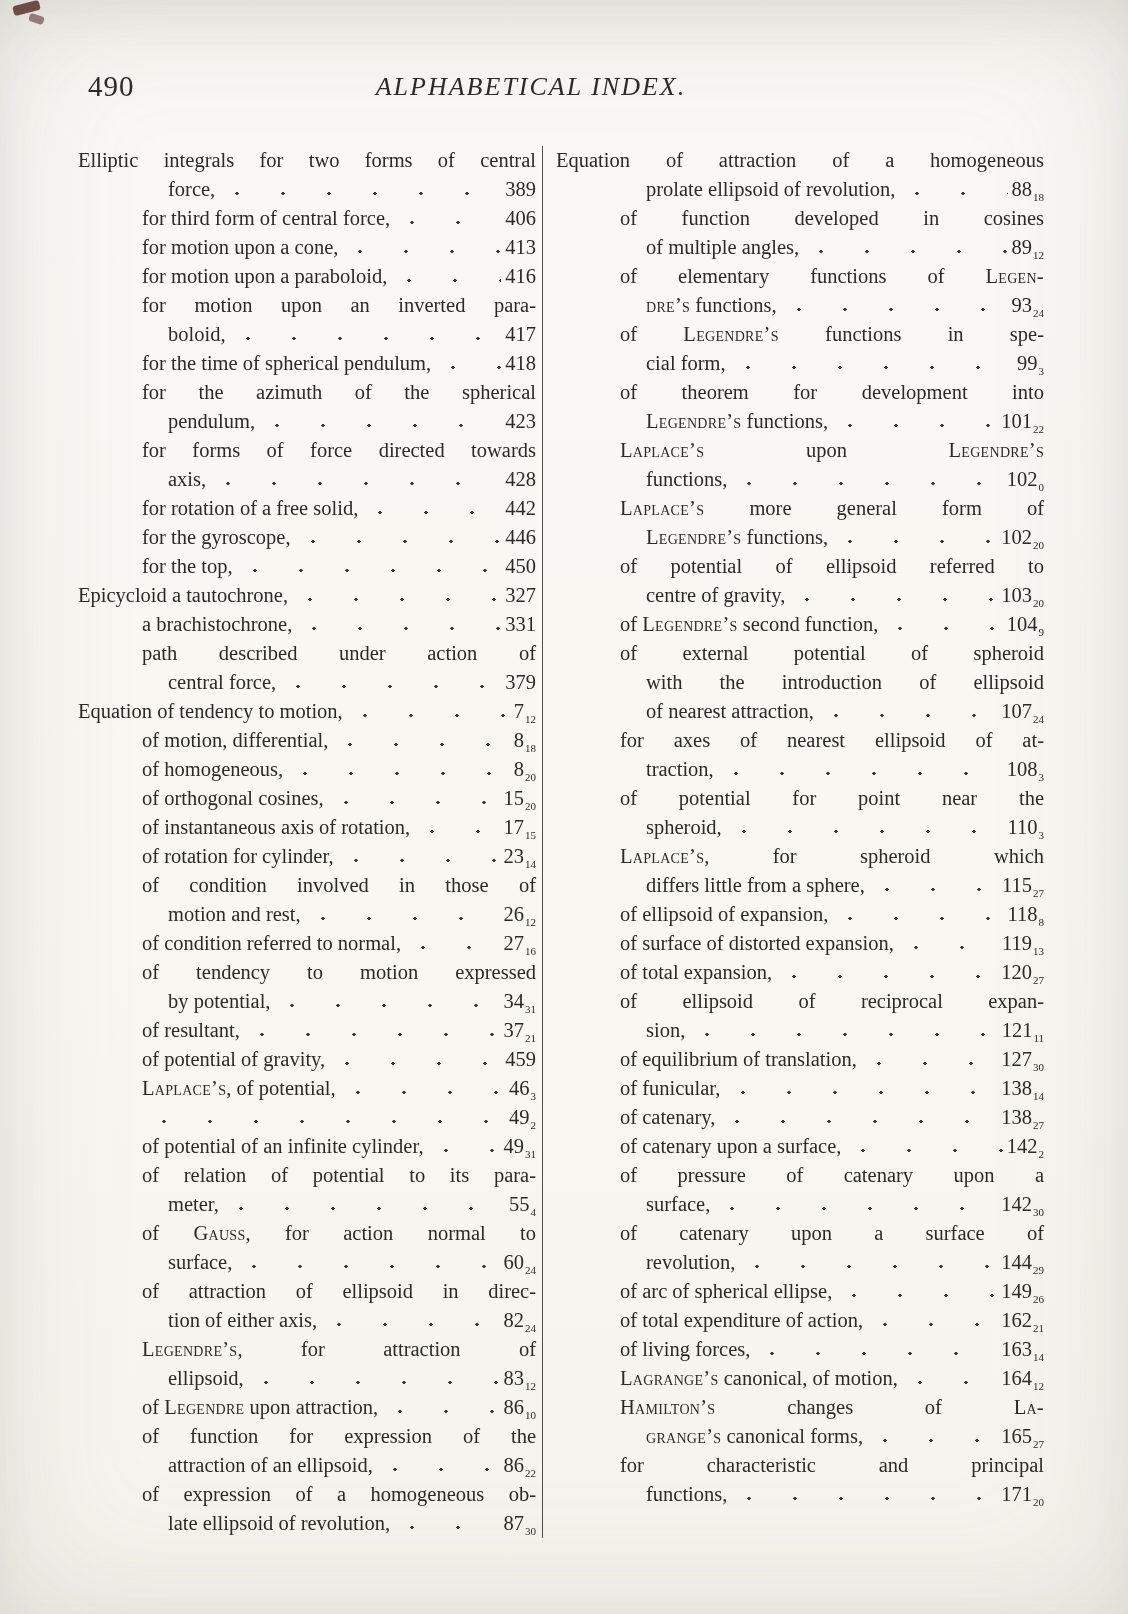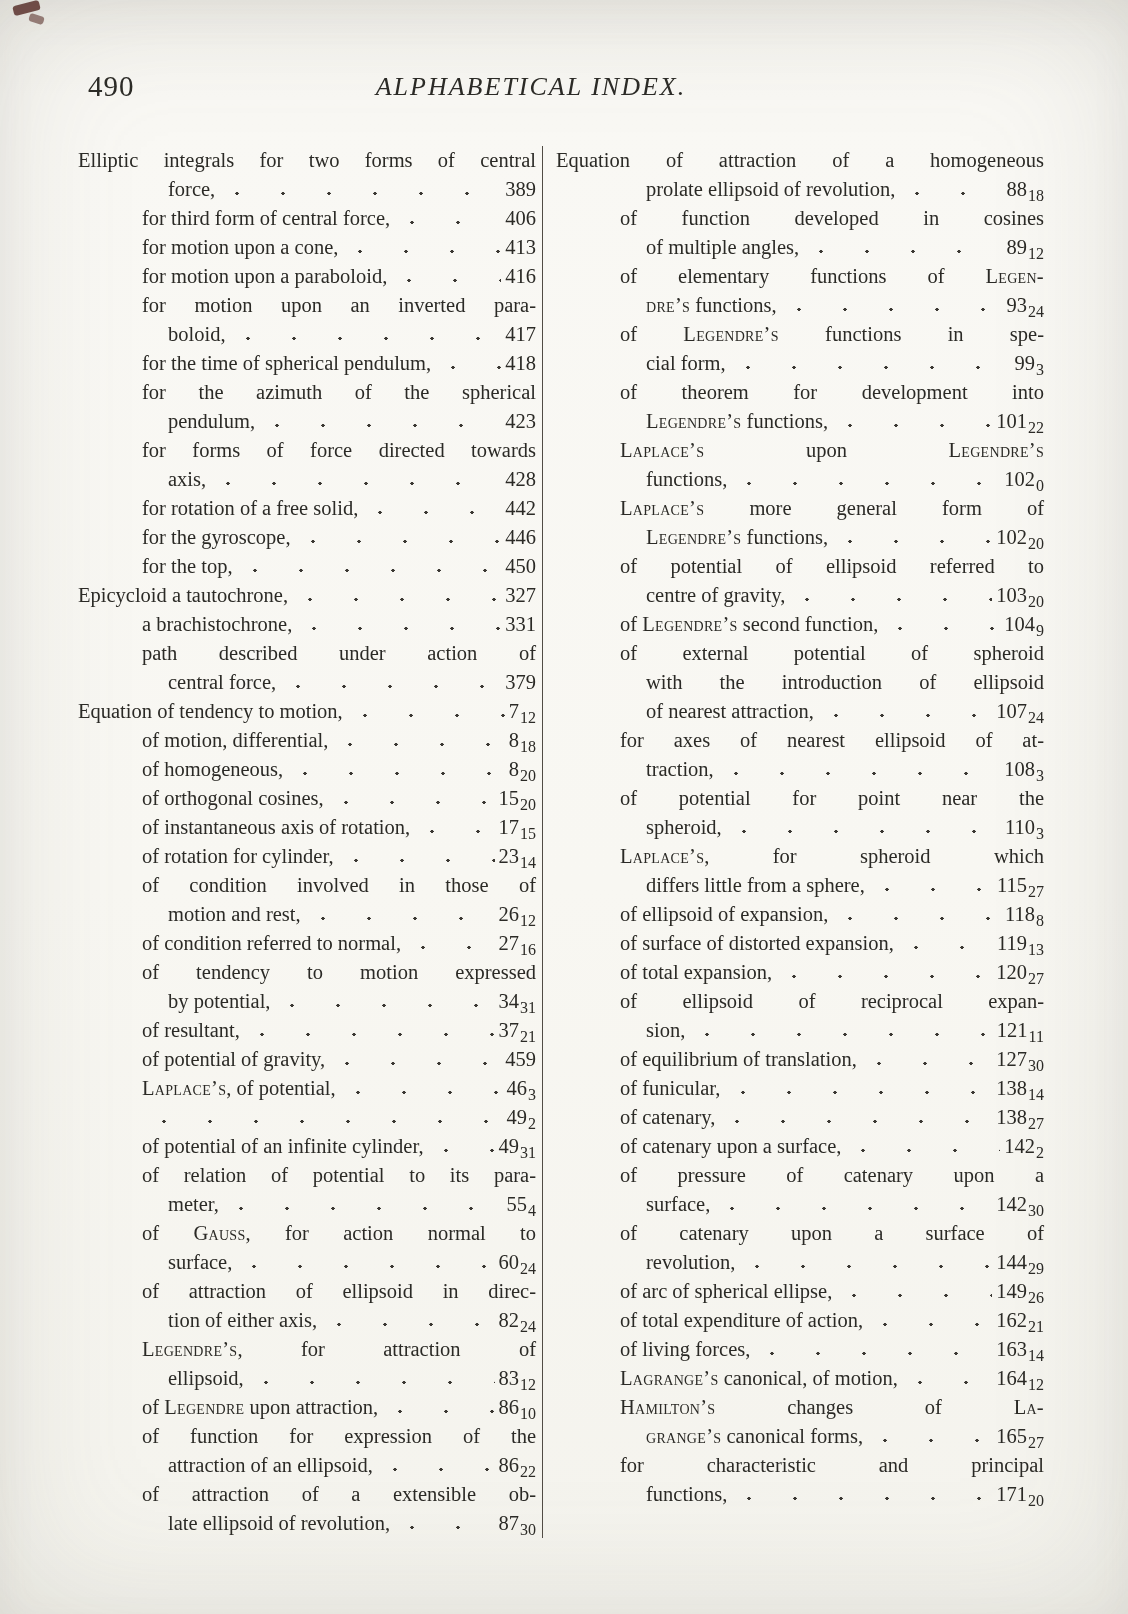--- a/index.html
+++ b/index.html
@@ -31,21 +31,21 @@
   .ind1{padding-left:64px;}
   .ind2{padding-left:90px;}
   .line.haspage{display:flex;align-items:baseline;}
   .haspage .txt{white-space:nowrap;flex:0 0 auto;}
   .leader{
     flex:1 1 auto;min-width:4px;align-self:stretch;margin:0 4px 0 8px;
     background-image:radial-gradient(circle 1.7px at 14px 63%, #3b3833 92%, rgba(0,0,0,0) 100%);
     background-size:46px 100%;background-repeat:repeat-x;
   }
   .pg{white-space:nowrap;flex:0 0 auto;}
-  .pg sub{font-size:16px;line-height:0;vertical-align:-5px;margin-left:1px;}
+  .pg sub{font-size:11px;line-height:0;vertical-align:-5px;margin-left:1px;}
   .line.fill{text-align:justify;text-align-last:justify;}
   .sc{font-variant-caps:small-caps;letter-spacing:.3px;}
 </style>
 </head>
 <body>
 
 <span class="scan-mark m1"></span>
 <span class="scan-mark m2"></span>
 
 <div class="page-header">
@@ -229,21 +229,21 @@
         <span class="txt"><span>of </span><span class="sc">Legendre</span><span> upon attraction,</span></span>
         <span class="leader"></span>
         <span class="pg">86<sub>10</sub></span>
       </div>
       <div class="line ind1 fill"><span class="txt"><span>of function for expression of the</span></span></div>
       <div class="line ind2 haspage">
         <span class="txt"><span>attraction of an ellipsoid,</span></span>
         <span class="leader"></span>
         <span class="pg">86<sub>22</sub></span>
       </div>
-      <div class="line ind1 fill"><span class="txt"><span>of attraction of a extensible ob-</span></span></div>
+      <div class="line ind1 fill"><span class="txt"><span>of expression of a homogeneous ob-</span></span></div>
       <div class="line ind2 haspage">
         <span class="txt"><span>late ellipsoid of revolution,</span></span>
         <span class="leader"></span>
         <span class="pg">87<sub>30</sub></span>
       </div>
     </div>
   <div class="col col-right" id="col-right">
       <div class="line ind0 fill"><span class="txt"><span>Equation of attraction of a homogeneous</span></span></div>
       <div class="line ind2 haspage">
         <span class="txt"><span>prolate ellipsoid of revolution,</span></span>

